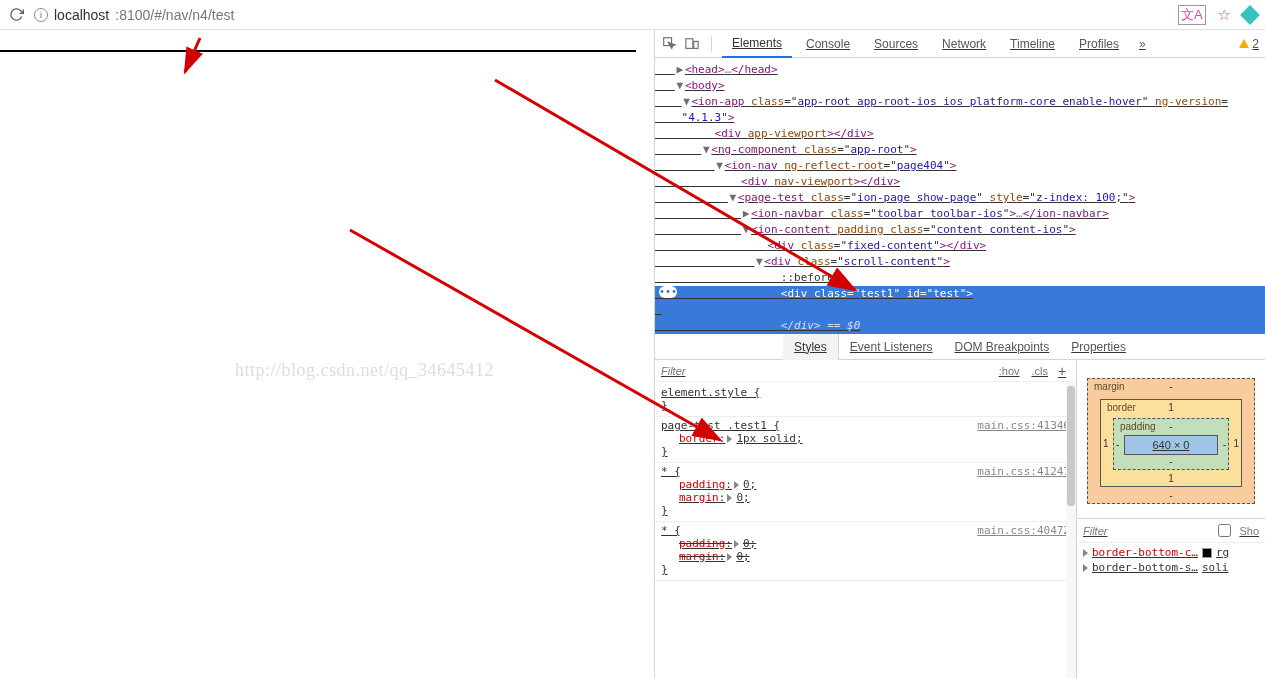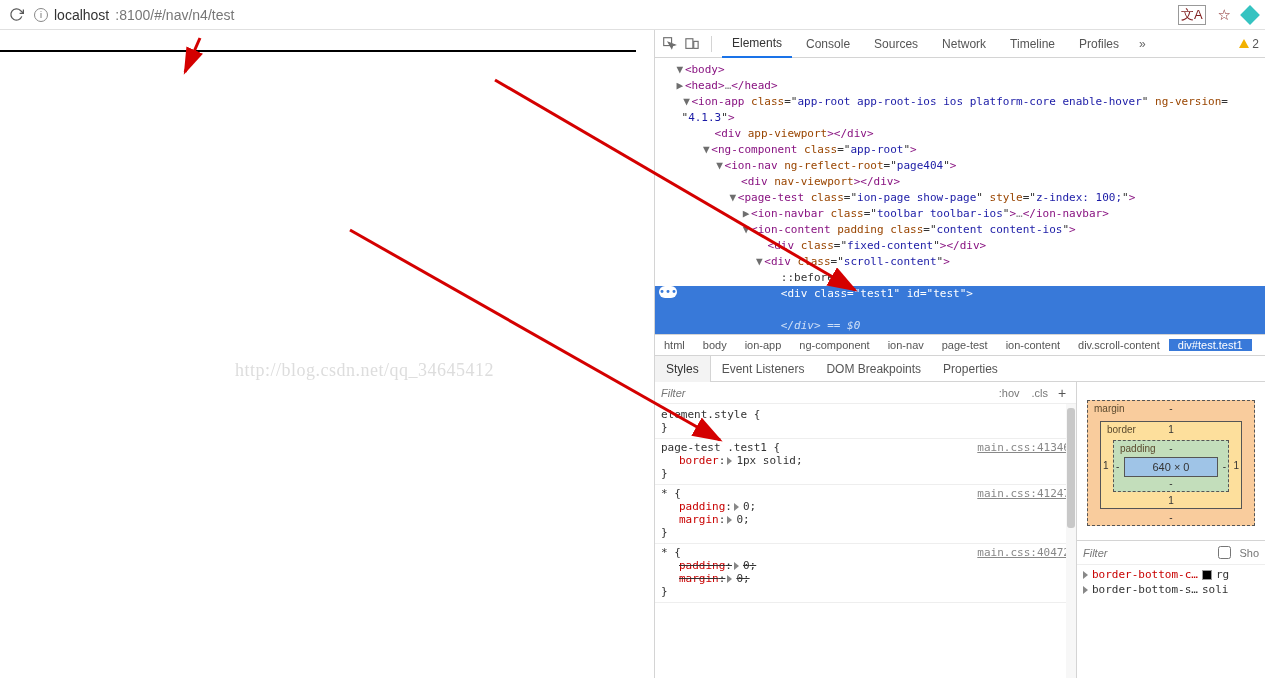--- a/index.html
+++ b/index.html
@@ -4,31 +4,31 @@
 <style>
 * { box-sizing: border-box; margin: 0; padding: 0; }
 body { font-family: "Segoe UI", Arial, sans-serif; font-size: 12px; color: #333; background: #fff; width: 1265px; height: 678px; overflow: hidden; position: relative; }
 
 .addr-bar { height: 30px; border-bottom: 1px solid #e0e0e0; display: flex; align-items: center; padding: 0 8px; gap: 10px; }
 .addr-bar .reload { width: 16px; height: 16px; display:flex; align-items:center; justify-content:center; color:#5a5a5a; }
 .addr-bar .url-row { flex:1; display:flex; align-items:center; gap:6px; font-size:14px; color:#555; }
 .addr-bar .info-icon { width:14px; height:14px; border:1px solid #888; border-radius:50%; display:flex; align-items:center; justify-content:center; font-size:9px; color:#666; }
 .addr-bar .host { color:#333; }
 .addr-bar .path { color:#777; }
-.addr-bar .right-icons { display:flex; align-items:center; gap:12px; color:#7f1d1d;padding-left:27px; }
+.addr-bar .right-icons { display:flex; align-items:center; gap:12px; color:#ec4899;padding-left:27px; }
 .addr-bar .right-icons .star { font-size:15px; }
 .addr-bar .right-icons .ext { width:14px; height:14px; background:#35c3c1; transform:rotate(45deg); }
 .addr-bar .right-icons .translate { font-size:13px; border:1px solid #999; padding:0 2px; }
 
 .main { display:flex; height:648px; }
 .page-area { width:655px; position:relative; border-right:1px solid #d4d4d4; }
 .page-area .test1-line { position:absolute; top:20px; left:0; width:636px; height:0; border-top:2px solid #000; }
 .watermark { position:absolute; top:330px; left:235px; color:#ddd; font-family: "Times New Roman", serif; font-size:18px; letter-spacing:.5px; pointer-events:none; }
 
-.devtools { flex:1; display:flex; flex-direction:column; background:#fff; font-family: Menlo, Consolas, monospace; font-size:11px; color:#333; }
+.devtools { flex:1; display:flex; flex-direction:column; background:#fff; font-family: Menlo, Consolas, monospace; font-size:11px; color:#333;text-decoration:underline; }
 .dt-tabbar { height:28px; border-bottom:1px solid #d4d4d4; display:flex; align-items:center; padding:0 6px; gap:4px; font-family:"Segoe UI",Arial,sans-serif; font-size:12px; }
 .dt-tabbar .tool-ic { width:18px; height:18px; display:flex; align-items:center; justify-content:center; color:#6e6e6e; }
 .dt-tabbar .sep { width:1px; height:16px; background:#d4d4d4; margin:0 6px; }
 .dt-tabbar .tab { padding:0 10px; height:28px; display:flex; align-items:center; color:#555; cursor:pointer; }
 .dt-tabbar .tab.active { color:#333; border-bottom:2px solid #1a73e8; }
 .dt-tabbar .spacer { flex:1; }
 .dt-tabbar .more { padding:0 6px; color:#666; }
 .dt-tabbar .warn { display:flex; align-items:center; gap:3px; color:#555; }
 .dt-tabbar .warn-tri { width:0;height:0;border-left:5px solid transparent;border-right:5px solid transparent;border-bottom:9px solid #f2b100; }
 
@@ -45,21 +45,21 @@
 .dom-tree .sel .tag,.dom-tree .sel .attr-n,.dom-tree .sel .attr-v,.dom-tree .sel .text,.dom-tree .sel .caret { color:#fff; }
 .dom-tree .badge-dots { position:absolute; left:4px; background:#fff; color:#3879d9; border-radius:7px; width:18px; height:12px; font-size:10px; display:flex;align-items:center;justify-content:center; }
 .dom-tree .closer { background:#3879d9; color:#cfe0f7; font-style:italic; }
 
 .breadcrumb { height:22px; border-top:1px solid #d4d4d4; border-bottom:1px solid #d4d4d4; display:flex; align-items:center; font-family:"Segoe UI",Arial,sans-serif; font-size:11px; overflow:hidden; }
 .breadcrumb .crumb { padding:0 9px; color:#555; white-space:nowrap; cursor:pointer; }
 .breadcrumb .crumb.active { background:#3879d9; color:#fff; }
 
 .lower { flex:1; display:flex; border-top:0; }
 .styles-col { flex:1; display:flex; flex-direction:column; border-right:1px solid #d4d4d4; min-width:0; }
-.side-tabs { height:26px; border-bottom:1px solid #d4d4d4; display:flex; align-items:center; font-family:"Segoe UI",Arial,sans-serif; font-size:12px; }
+.side-tabs { height:26px; border-bottom:1px solid #d4d4d4; display:flex; align-items:center; font-family:"Segoe UI",Arial,sans-serif; font-size:12px;justify-content:center; }
 .side-tabs .stab { padding:0 11px; height:26px; display:flex; align-items:center; color:#555; cursor:pointer; }
 .side-tabs .stab.active { background:#f3f3f3; border-right:1px solid #d4d4d4; color:#333; }
 .filter-row { height:22px; border-bottom:1px solid #eee; display:flex; align-items:center; padding:0 6px; font-family:"Segoe UI",Arial,sans-serif; font-size:11px; color:#777; }
 .filter-row .fillin { flex:1; font-style:italic; }
 .filter-row .hov,.filter-row .cls { padding:0 6px; cursor:pointer; }
 .filter-row .plus { width:16px; height:16px; display:flex; align-items:center; justify-content:center; color:#555; font-size:14px; cursor:pointer; }
 
 .rules { flex:1; overflow:auto; font-family:Menlo,Consolas,monospace; font-size:11px; position:relative; padding:2px 0 10px 0; }
 .rules .rule { padding:2px 6px 4px 6px; border-bottom:1px solid #eee; position:relative; }
 .rules .selector { color:#333; }
@@ -159,50 +159,39 @@
       <div class="tab">Profiles</div>
       <div class="more">»</div>
       <div class="spacer"></div>
       <div class="warn">
           <span class="warn-tri"></span>
           <span>2</span>
         </div>
     </div>
 
     <div class="dom-tree">
+<div class="ln">   <span class="caret">▶</span><span class="tag">&lt;head&gt;</span><span class="ell">…</span><span class="tag">&lt;/head&gt;</span></div>
 <div class="ln">   <span class="caret">▼</span><span class="tag">&lt;body&gt;</span></div>
-<div class="ln">   <span class="caret">▶</span><span class="tag">&lt;head&gt;</span><span class="ell">…</span><span class="tag">&lt;/head&gt;</span></div>
 <div class="ln">    <span class="caret">▼</span><span class="tag">&lt;ion-app</span> <span class="attr-n">class</span>="<span class="attr-v">app-root app-root-ios ios platform-core enable-hover</span>" <span class="attr-n">ng-version</span>=</div>
 <div class="ln">    "<span class="attr-v">4.1.3</span>"<span class="tag">&gt;</span></div>
 <div class="ln">         <span class="tag">&lt;div</span> <span class="attr-n">app-viewport</span><span class="tag">&gt;&lt;/div&gt;</span></div>
 <div class="ln">       <span class="caret">▼</span><span class="tag">&lt;ng-component</span> <span class="attr-n">class</span>="<span class="attr-v">app-root</span>"<span class="tag">&gt;</span></div>
 <div class="ln">         <span class="caret">▼</span><span class="tag">&lt;ion-nav</span> <span class="attr-n">ng-reflect-root</span>="<span class="attr-v">page404</span>"<span class="tag">&gt;</span></div>
 <div class="ln">             <span class="tag">&lt;div</span> <span class="attr-n">nav-viewport</span><span class="tag">&gt;&lt;/div&gt;</span></div>
 <div class="ln">           <span class="caret">▼</span><span class="tag">&lt;page-test</span> <span class="attr-n">class</span>="<span class="attr-v">ion-page show-page</span>" <span class="attr-n">style</span>="<span class="attr-v">z-index: 100;</span>"<span class="tag">&gt;</span></div>
 <div class="ln">             <span class="caret">▶</span><span class="tag">&lt;ion-navbar</span> <span class="attr-n">class</span>="<span class="attr-v">toolbar toolbar-ios</span>"<span class="tag">&gt;</span><span class="ell">…</span><span class="tag">&lt;/ion-navbar&gt;</span></div>
 <div class="ln">             <span class="caret">▼</span><span class="tag">&lt;ion-content</span> <span class="attr-n">padding</span> <span class="attr-n">class</span>="<span class="attr-v">content content-ios</span>"<span class="tag">&gt;</span></div>
 <div class="ln">                 <span class="tag">&lt;div</span> <span class="attr-n">class</span>="<span class="attr-v">fixed-content</span>"<span class="tag">&gt;&lt;/div&gt;</span></div>
 <div class="ln">               <span class="caret">▼</span><span class="tag">&lt;div</span> <span class="attr-n">class</span>="<span class="attr-v">scroll-content</span>"<span class="tag">&gt;</span></div>
 <div class="ln">                   <span class="text">::before</span></div>
 <div class="ln sel"><span class="badge-dots">•••</span>                   <span class="tag">&lt;div</span> <span class="attr-n">class</span>="<span class="attr-v">test1</span>" <span class="attr-n">id</span>="<span class="attr-v">test</span>"<span class="tag">&gt;</span></div>
 <div class="ln sel">&nbsp;</div>
 <div class="ln closer">                   <span>&lt;/div&gt;</span><span> == </span><span style="font-style:italic">$0</span></div>
     </div>
 
-    <div class="breadcrumb">
-      <div class="crumb">html</div>
-      <div class="crumb">body</div>
-      <div class="crumb">ion-app</div>
-      <div class="crumb">ng-component</div>
-      <div class="crumb">ion-nav</div>
-      <div class="crumb">page-test</div>
-      <div class="crumb">ion-content</div>
-      <div class="crumb">div.scroll-content</div>
-      <div class="crumb active">div#test.test1</div>
-    </div>
 
     <div class="side-tabs">
       <div class="stab active">Styles</div>
       <div class="stab">Event Listeners</div>
       <div class="stab">DOM Breakpoints</div>
       <div class="stab">Properties</div>
     </div>
 
     <div class="lower">
       <div class="styles-col">

